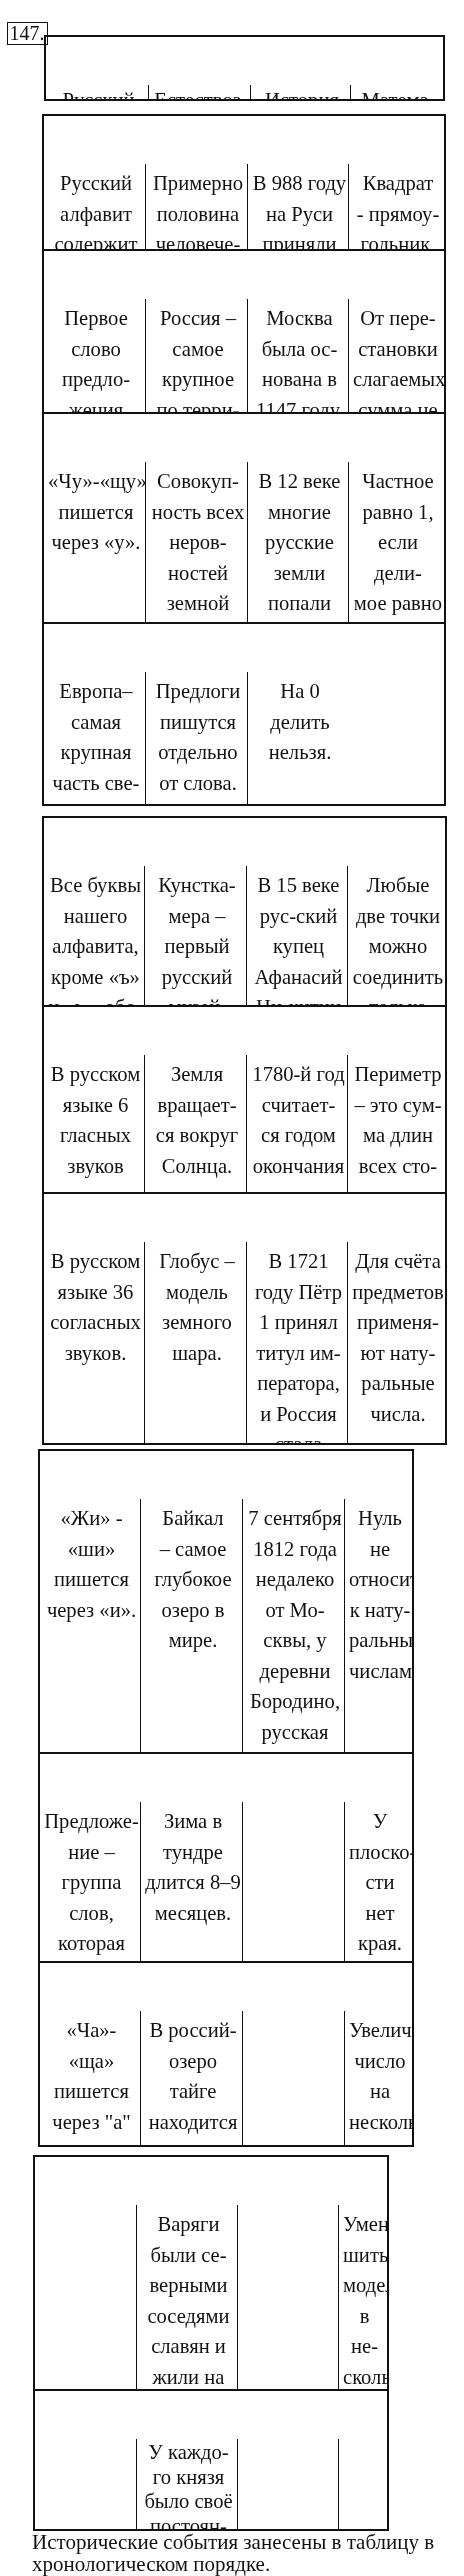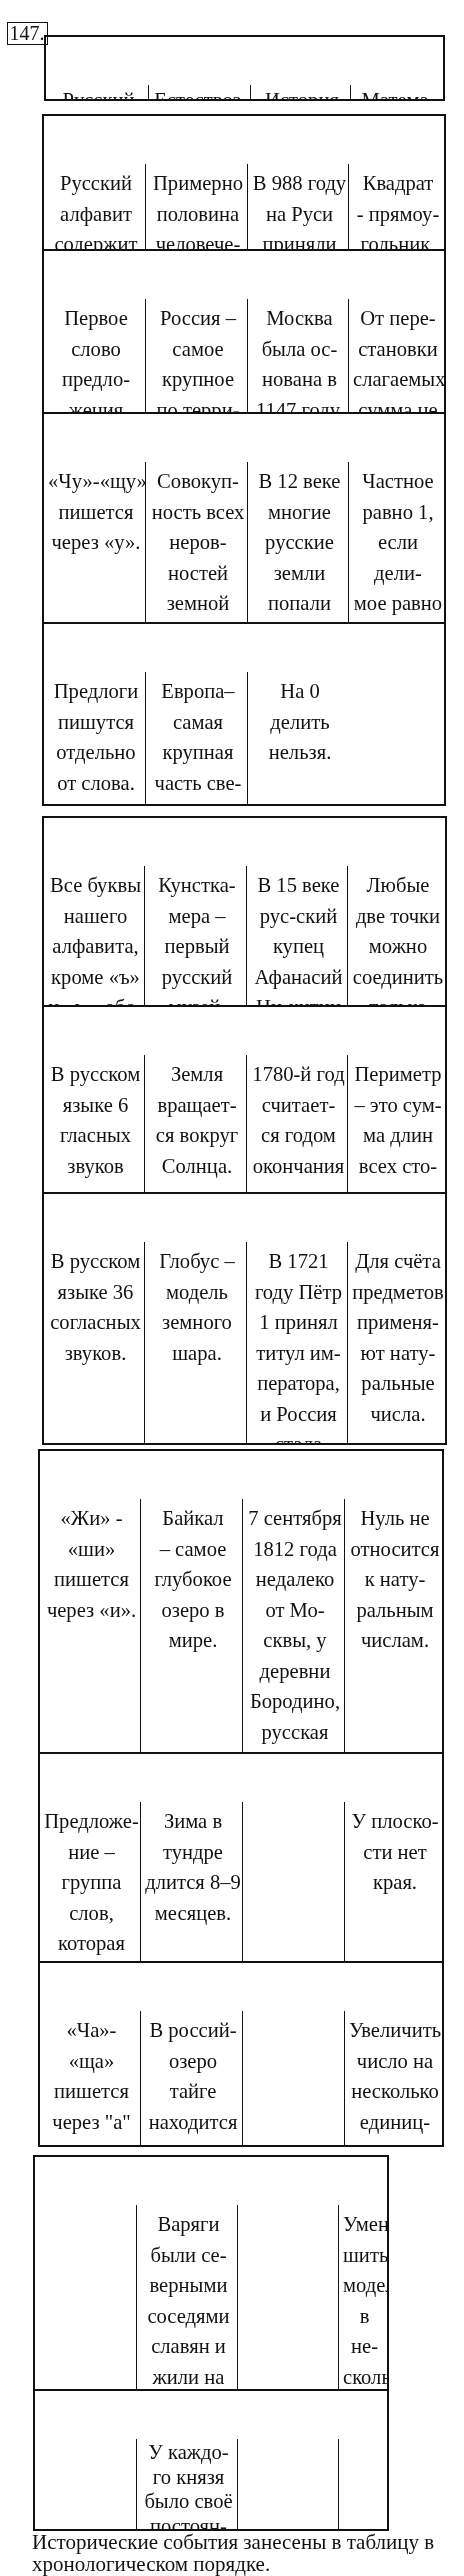--- a/index.html
+++ b/index.html
@@ -114,32 +114,32 @@
 попали
 под власть
 монголо-
 татар</div>
   <div class="cell lastcol">Частное
 равно 1,
 если дели-
 мое равно
 делителю.</div>
 
-  <div class="cell lastrow">Предлоги
-пишутся
-отдельно
-от слова.</div>
   <div class="cell lastrow">Европа–
 самая
 крупная
 часть све-
 та, в ко-
 торой нет
 жарких
 пустынь.</div>
+  <div class="cell lastrow">Предлоги
+пишутся
+отдельно
+от слова.</div>
   <div class="cell lastrow lastcol">На 0
 делить
 нельзя.</div>
 </div>
 
 <div class="seg" style="left:42px; top:816px; width:405px; height:629px; grid-template-columns:101px 102px 101px 1fr; grid-template-rows:189px 187px 1fr;">
   <div class="cell">Все буквы
 нашего
 алфавита,
 кроме «ъ»
@@ -211,21 +211,21 @@
 сийской
 империей</div>
   <div class="cell lastrow lastcol">Для счёта
 предметов
 применя-
 ют нату-
 ральные
 числа.</div>
 </div>
 
-<div class="seg" style="left:38px; top:1449px; width:406px; height:698px; grid-template-columns:101px 102px 102px 1fr; grid-template-rows:303px 209px 1fr;">
+<div class="seg" style="left:38px; top:1449px; width:376px; height:698px; grid-template-columns:101px 102px 102px 1fr; grid-template-rows:303px 209px 1fr;">
   <div class="cell">«Жи» -
 «ши»
 пишется
 через «и».</div>
   <div class="cell">Байкал
 – самое
 глубокое
 озеро в
 мире.</div>
   <div class="cell">7 сентября

